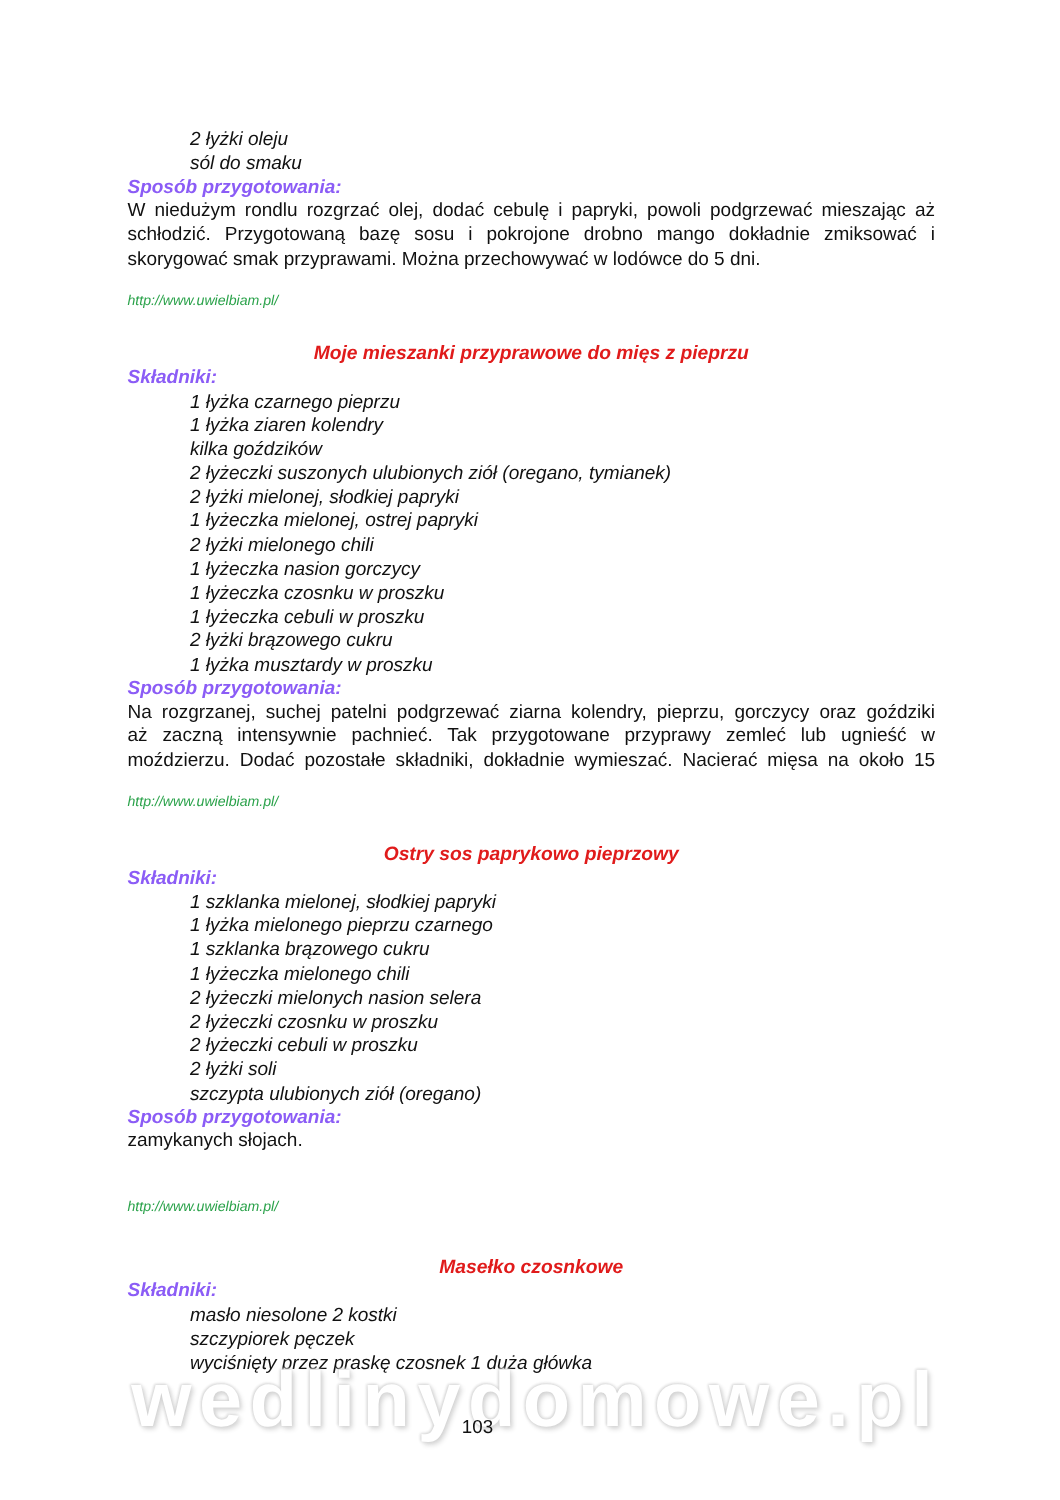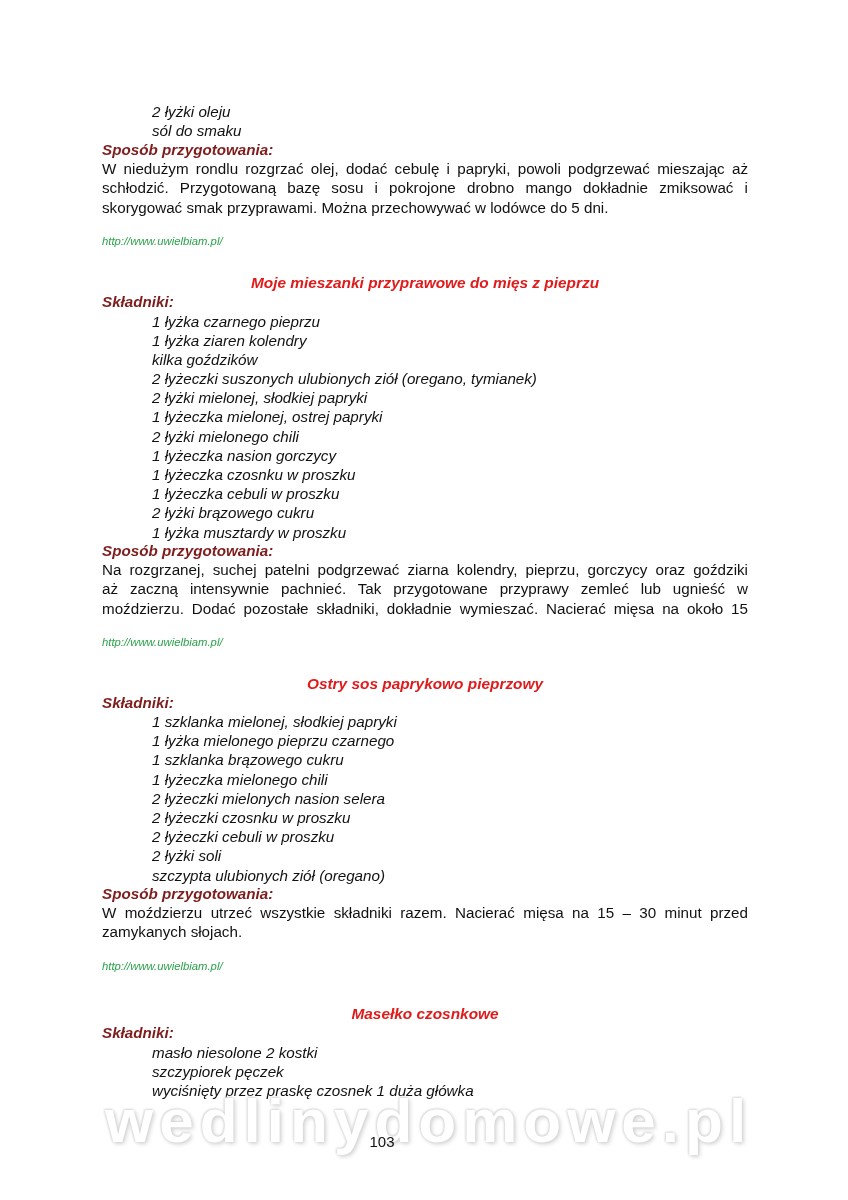--- a/index.html
+++ b/index.html
@@ -3,21 +3,21 @@
 <meta charset="utf-8">
 <style>
   html, body { margin: 0; padding: 0; background: #ffffff; }
   body {
     width: 848px; height: 1200px; position: relative; overflow: hidden;
     font-family: "Liberation Sans", sans-serif; color: #111111;
   }
   .page { position: absolute; left: 102px; top: 0; width: 646px; }
   .line { position: absolute; left: 0; font-size: 15.2px; line-height: 19.3px; white-space: nowrap; font-style: italic; }
   .indent { left: 50px; }
-  .label { color: #7f1d1d; font-style: italic; font-weight: bold; font-size: 15.2px; }
+  .label { color: #8b5cf6; font-style: italic; font-weight: bold; font-size: 15.2px; }
   .title { color: #e01b1b; font-weight: bold; font-size: 15.4px; width: 646px; text-align: center; left: 0; }
   .para { position: absolute; left: 0; width: 646px; font-size: 15.2px; line-height: 19.3px; text-align: justify; }
   .para span { display: block; text-align: justify; text-align-last: justify; }
   .para span.last { text-align-last: left; }
   .src { color: #2aa24a; font-style: italic; font-size: 11.3px; }
   .watermark {
     position: absolute; left: 105px; top: 1085px; width: 640px;
     font-family: "Liberation Sans", sans-serif; font-weight: bold; font-size: 62px;
     letter-spacing: 6px; color: #ffffff; text-align: center;
     text-shadow: 0 0 3px #cfcfcf, 2px 2px 4px #d8d8d8, -1px -1px 2px #e6e6e6;
@@ -67,21 +67,20 @@
   <div class="line indent" style="top:731px">1 łyżka mielonego pieprzu czarnego</div>
   <div class="line indent" style="top:750px">1 szklanka brązowego cukru</div>
   <div class="line indent" style="top:770px">1 łyżeczka mielonego chili</div>
   <div class="line indent" style="top:789px">2 łyżeczki mielonych nasion selera</div>
   <div class="line indent" style="top:808px">2 łyżeczki czosnku w proszku</div>
   <div class="line indent" style="top:827px">2 łyżeczki cebuli w proszku</div>
   <div class="line indent" style="top:846px">2 łyżki soli</div>
   <div class="line indent" style="top:866px">szczypta ulubionych ziół (oregano)</div>
   <div class="line label" style="top:884px">Sposób przygotowania:</div>
   <div class="para" style="top:903px">
-    <span>W moździerzu utrzeć wszystkie składniki razem. Nacierać mięsa na 15 – 30 minut przed</span>
     <span class="last">zamykanych słojach.</span>
   </div>
   <div class="line src" style="top:957px">http://www.uwielbiam.pl/</div>
 
   <div class="line title" style="top:1004px">Masełko czosnkowe</div>
   <div class="line label" style="top:1023px">Składniki:</div>
   <div class="line indent" style="top:1043px">masło niesolone 2 kostki</div>
   <div class="line indent" style="top:1062px">szczypiorek  pęczek</div>
   <div class="line indent" style="top:1081px">wyciśnięty przez praskę czosnek 1 duża główka</div>
 </div>

